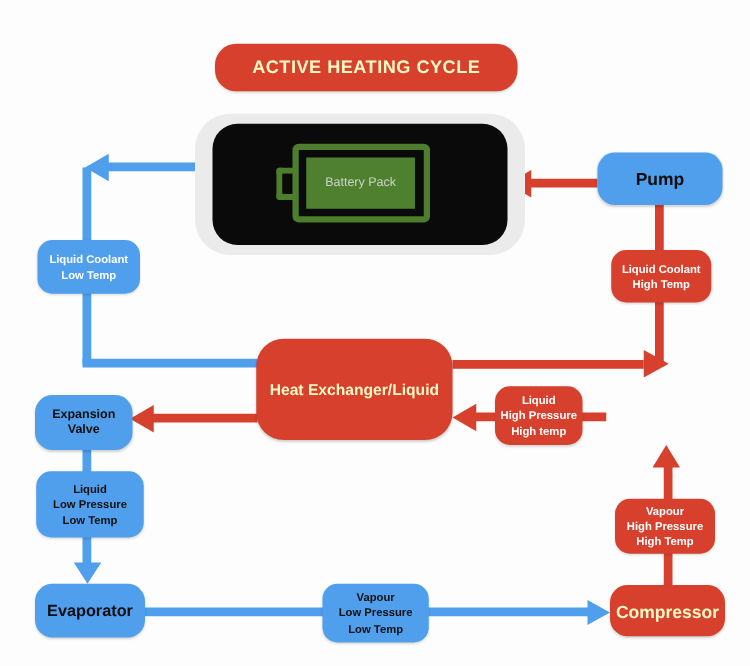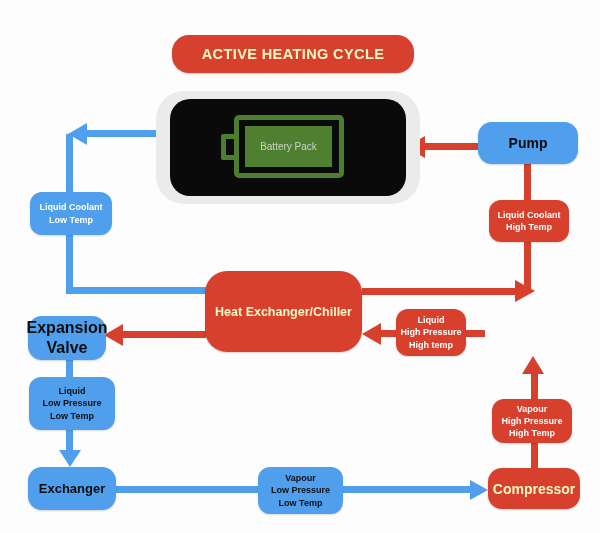--- a/index.html
+++ b/index.html
@@ -67,21 +67,21 @@
   #battery-fill   {
     left: 245px; top: 126px; width: 87px; height: 41px;
     background: var(--battery-fill); z-index: 5;
     display: flex; align-items: center; justify-content: center;
     color: var(--battery-text); font-size: 10px;
   }
 
   
   #pump            { left: 478px; top: 122px; width: 100px; height: 42px; font-size: 14px; }
   #heat-exchanger  { left: 205px; top: 271px; width: 157px; height: 81px; font-size: 12.5px; border-radius: 22px; }
-  #expansion-valve { left: 28px;  top: 316px; width: 78px;  height: 44px; font-size: 16px; line-height: 1.25; padding: 0 6px; }
+  #expansion-valve { left: 28px;  top: 316px; width: 78px;  height: 44px; font-size: 10px; line-height: 1.25; padding: 0 6px; }
   #evaporator      { left: 28px;  top: 467px; width: 88px;  height: 43px; font-size: 13px; }
   #compressor      { left: 488px; top: 468px; width: 92px;  height: 41px; font-size: 14px; }
   #condenser       { left: 485px; top: 312px; width: 93px;  height: 44px; font-size: 14px; }
 
   
   #lbl-coolant-low  { left: 30px;  top: 192px; width: 82px; height: 43px; }
   #lbl-coolant-high { left: 489px; top: 200px; width: 80px; height: 42px; }
   #lbl-liquid-hp    { left: 396px; top: 309px; width: 70px; height: 47px; }
   #lbl-vapour-hp    { left: 492px; top: 399px; width: 80px; height: 44px; }
   #lbl-liquid-lp    { left: 29px;  top: 377px; width: 86px; height: 53px; }
@@ -129,29 +129,29 @@
   <div class="abs" id="battery-body"></div>
   <div class="abs" id="battery-fill">
     <span>Battery Pack</span>
   </div>
 
   <div class="node blue" id="pump">
     <span>Pump</span>
   </div>
 
   <div class="node red" id="heat-exchanger">
-    <span>Heat Exchanger/Chiller</span>
+    <span>Heat Exchanger/Liquid</span>
   </div>
 
   <div class="node blue" id="expansion-valve">
     <span>Expansion Valve</span>
   </div>
 
   <div class="node blue" id="evaporator">
-    <span>Exchanger</span>
+    <span>Evaporator</span>
   </div>
 
   <div class="node red" id="compressor">
     <span>Compressor</span>
   </div>
 
 
   <div class="flabel blue-light" id="lbl-coolant-low">
     <span>Liquid Coolant</span>
     <span>Low Temp</span>

